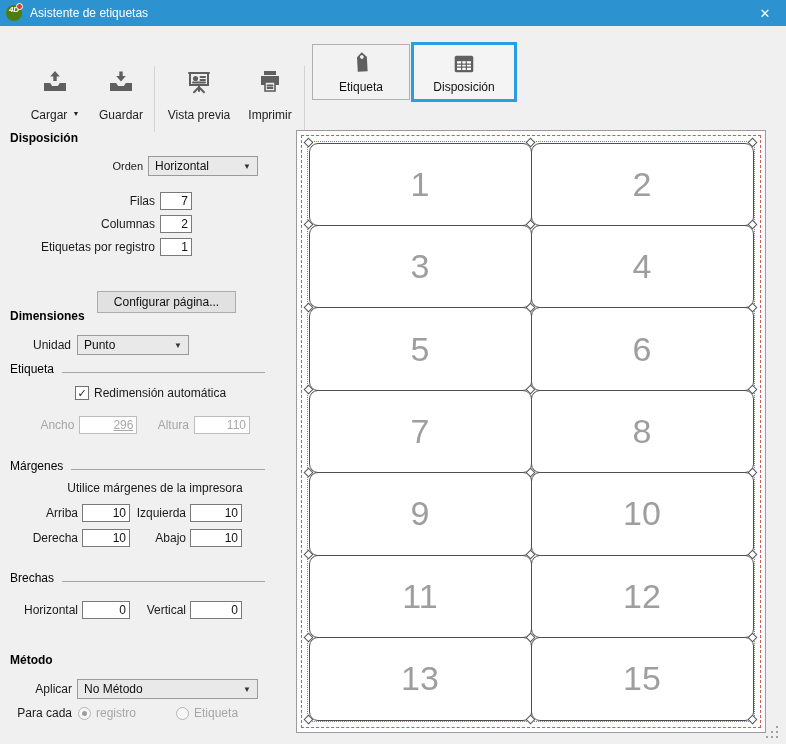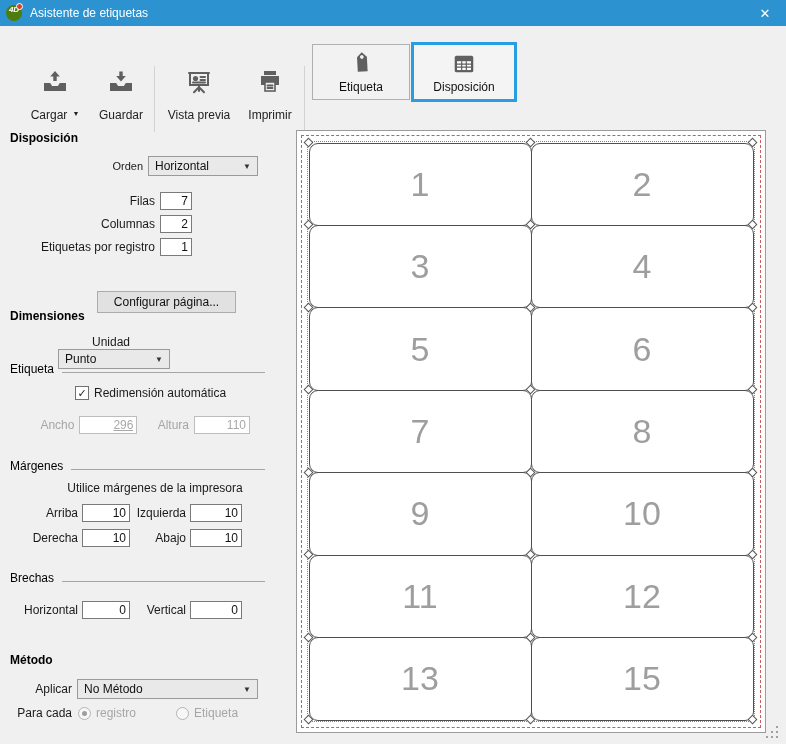--- a/index.html
+++ b/index.html
@@ -183,21 +183,21 @@
 
     <div class="row" style="left:0; top:238px; width:192px; justify-content:flex-end;">
       <span class="lbl">Etiquetas por registro</span>
       <input class="num" style="width: 32px; margin-left: 5px;" value="1">
     </div>
 
     <button class="pushbtn" style="left:97px; top:271px; width:139px;">Configurar página...</button>
 
     <h2 class="sec" style="top:309px;">Dimensiones</h2>
 
-    <div class="row" style="left:0; top:335px; width:222px; justify-content:center;flex-direction:column;">
+    <div class="row" style="left:0; top:335px; width:222px; justify-content:center;">
       <span class="lbl">Unidad</span>
       <div class="select" style="width:112px; margin-left:6px;">
         <span class="sval">Punto</span>
         <span class="dda">▼</span>
       </div>
     </div>
 
     <div class="group" style="left:10px; top:362px;">
       <span class="gl">Etiqueta</span>
       <div class="line"></div>

